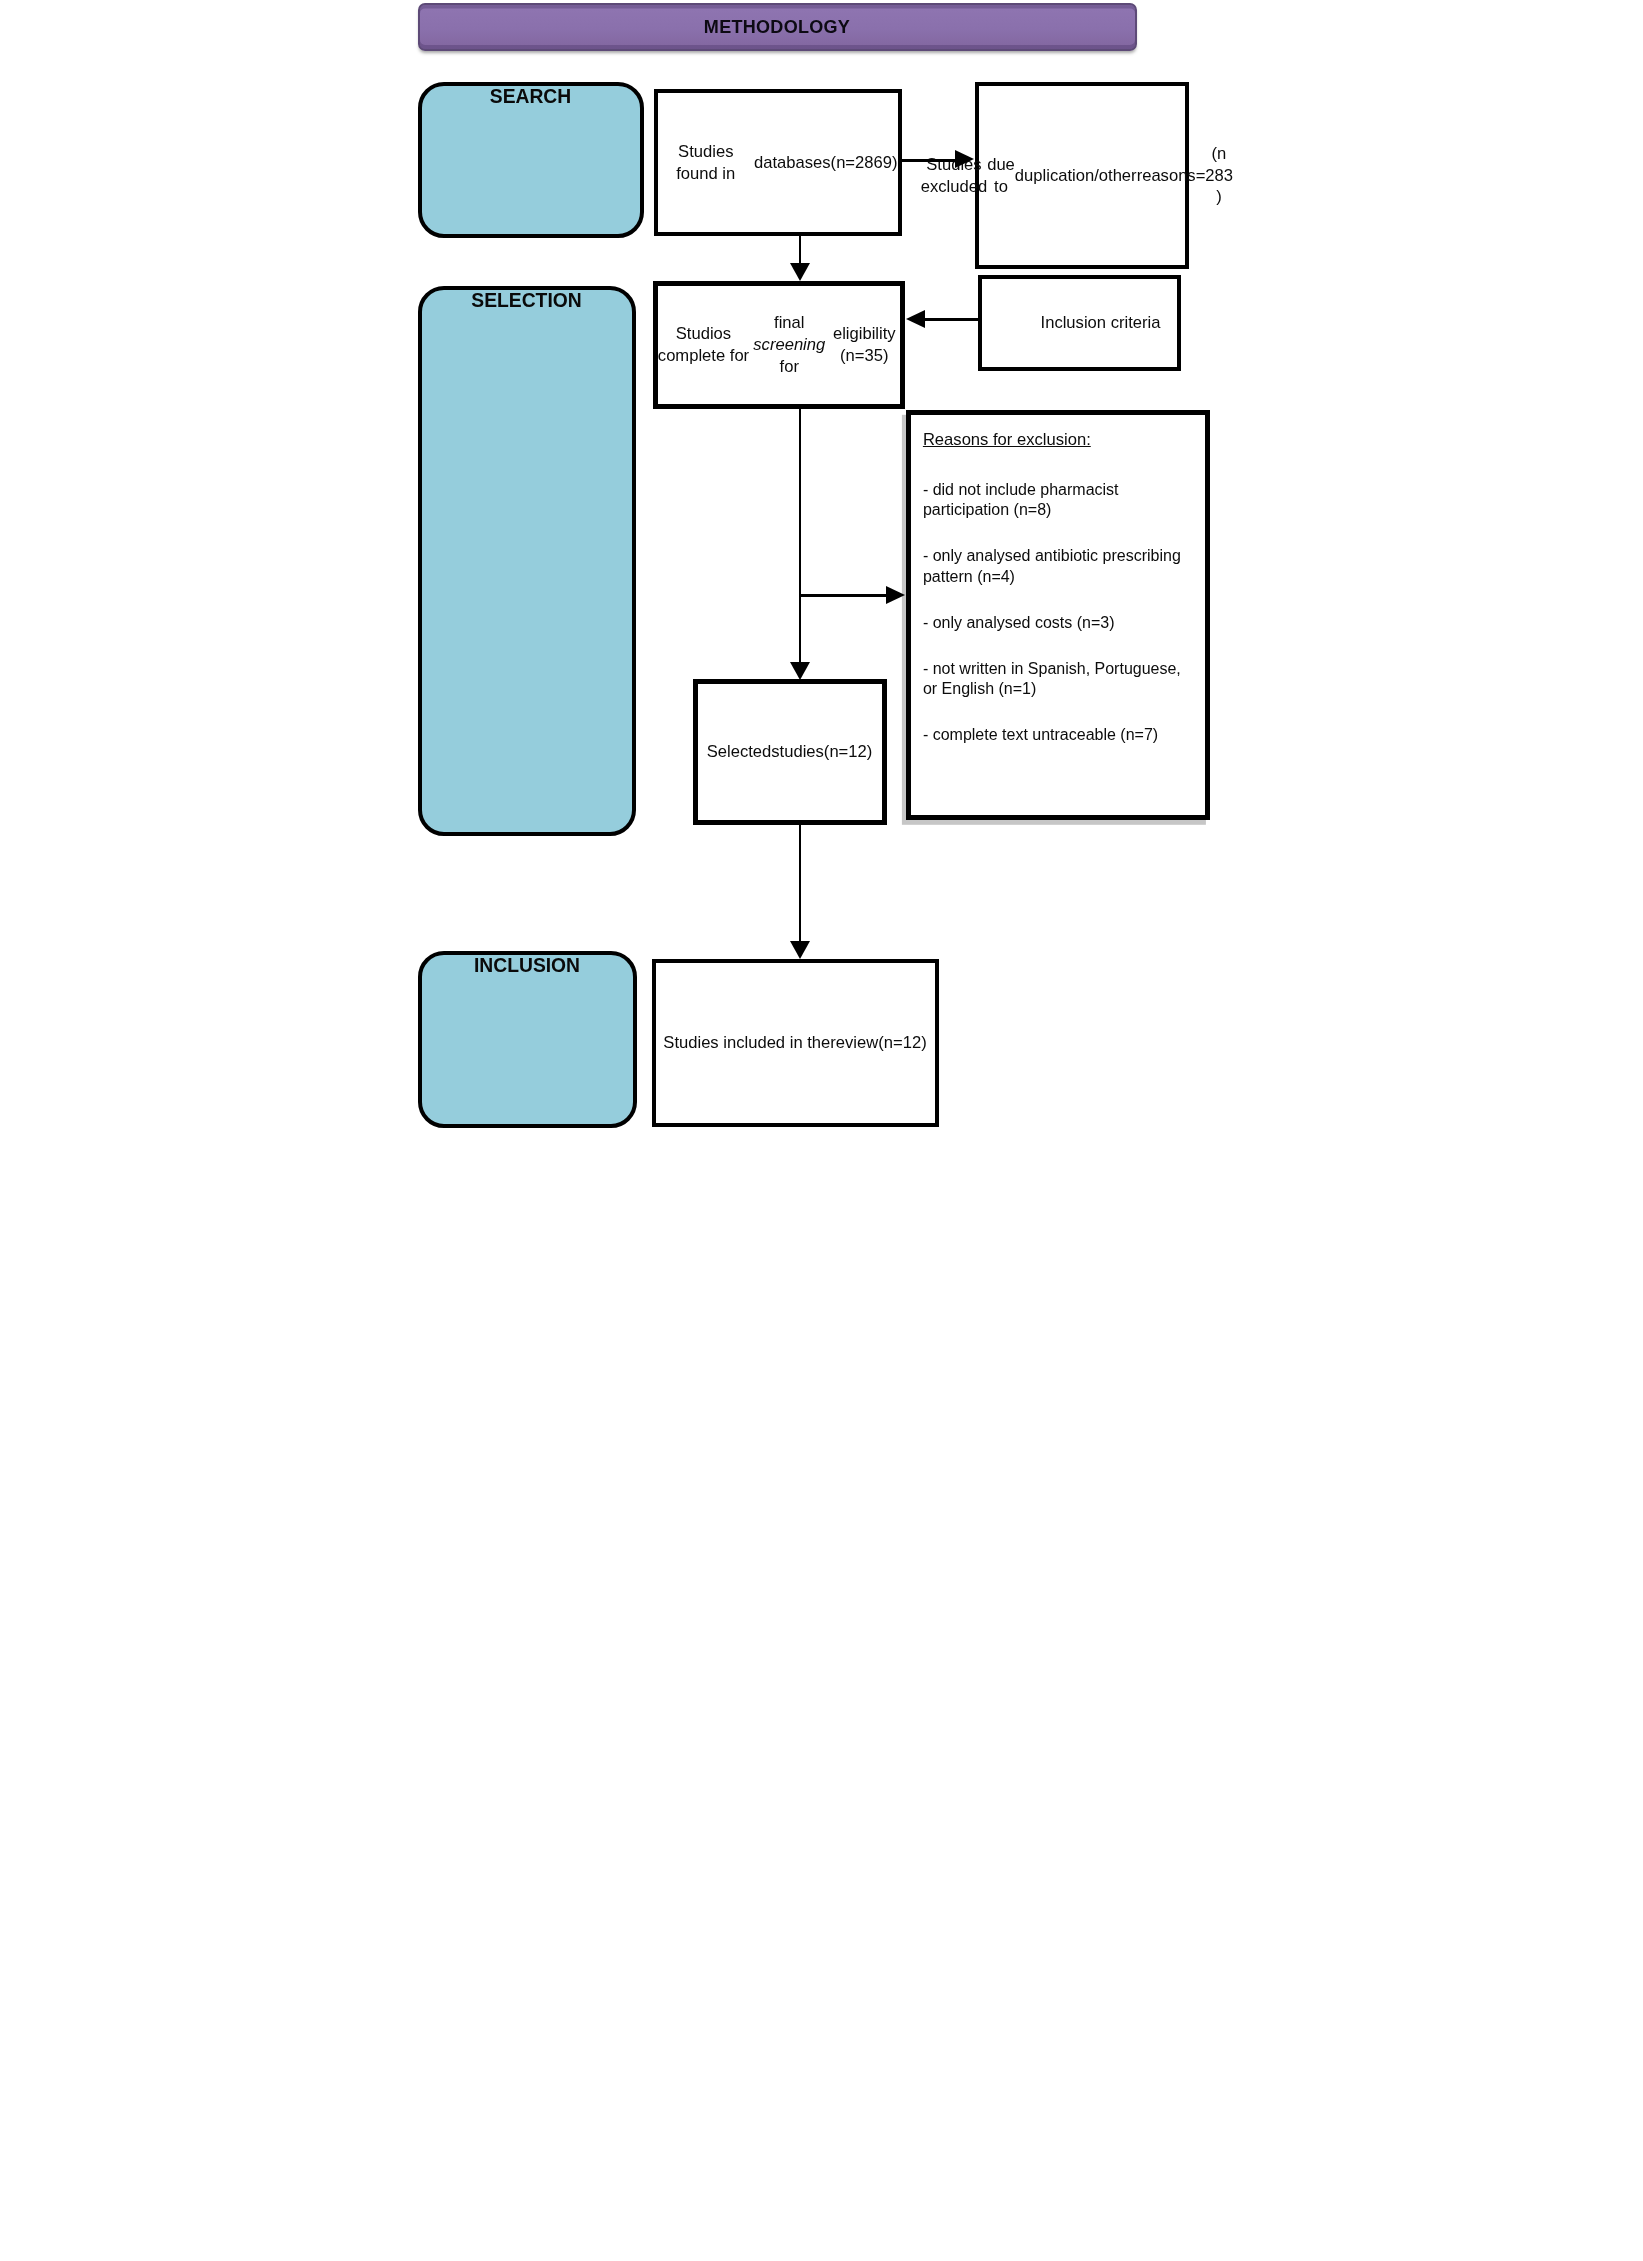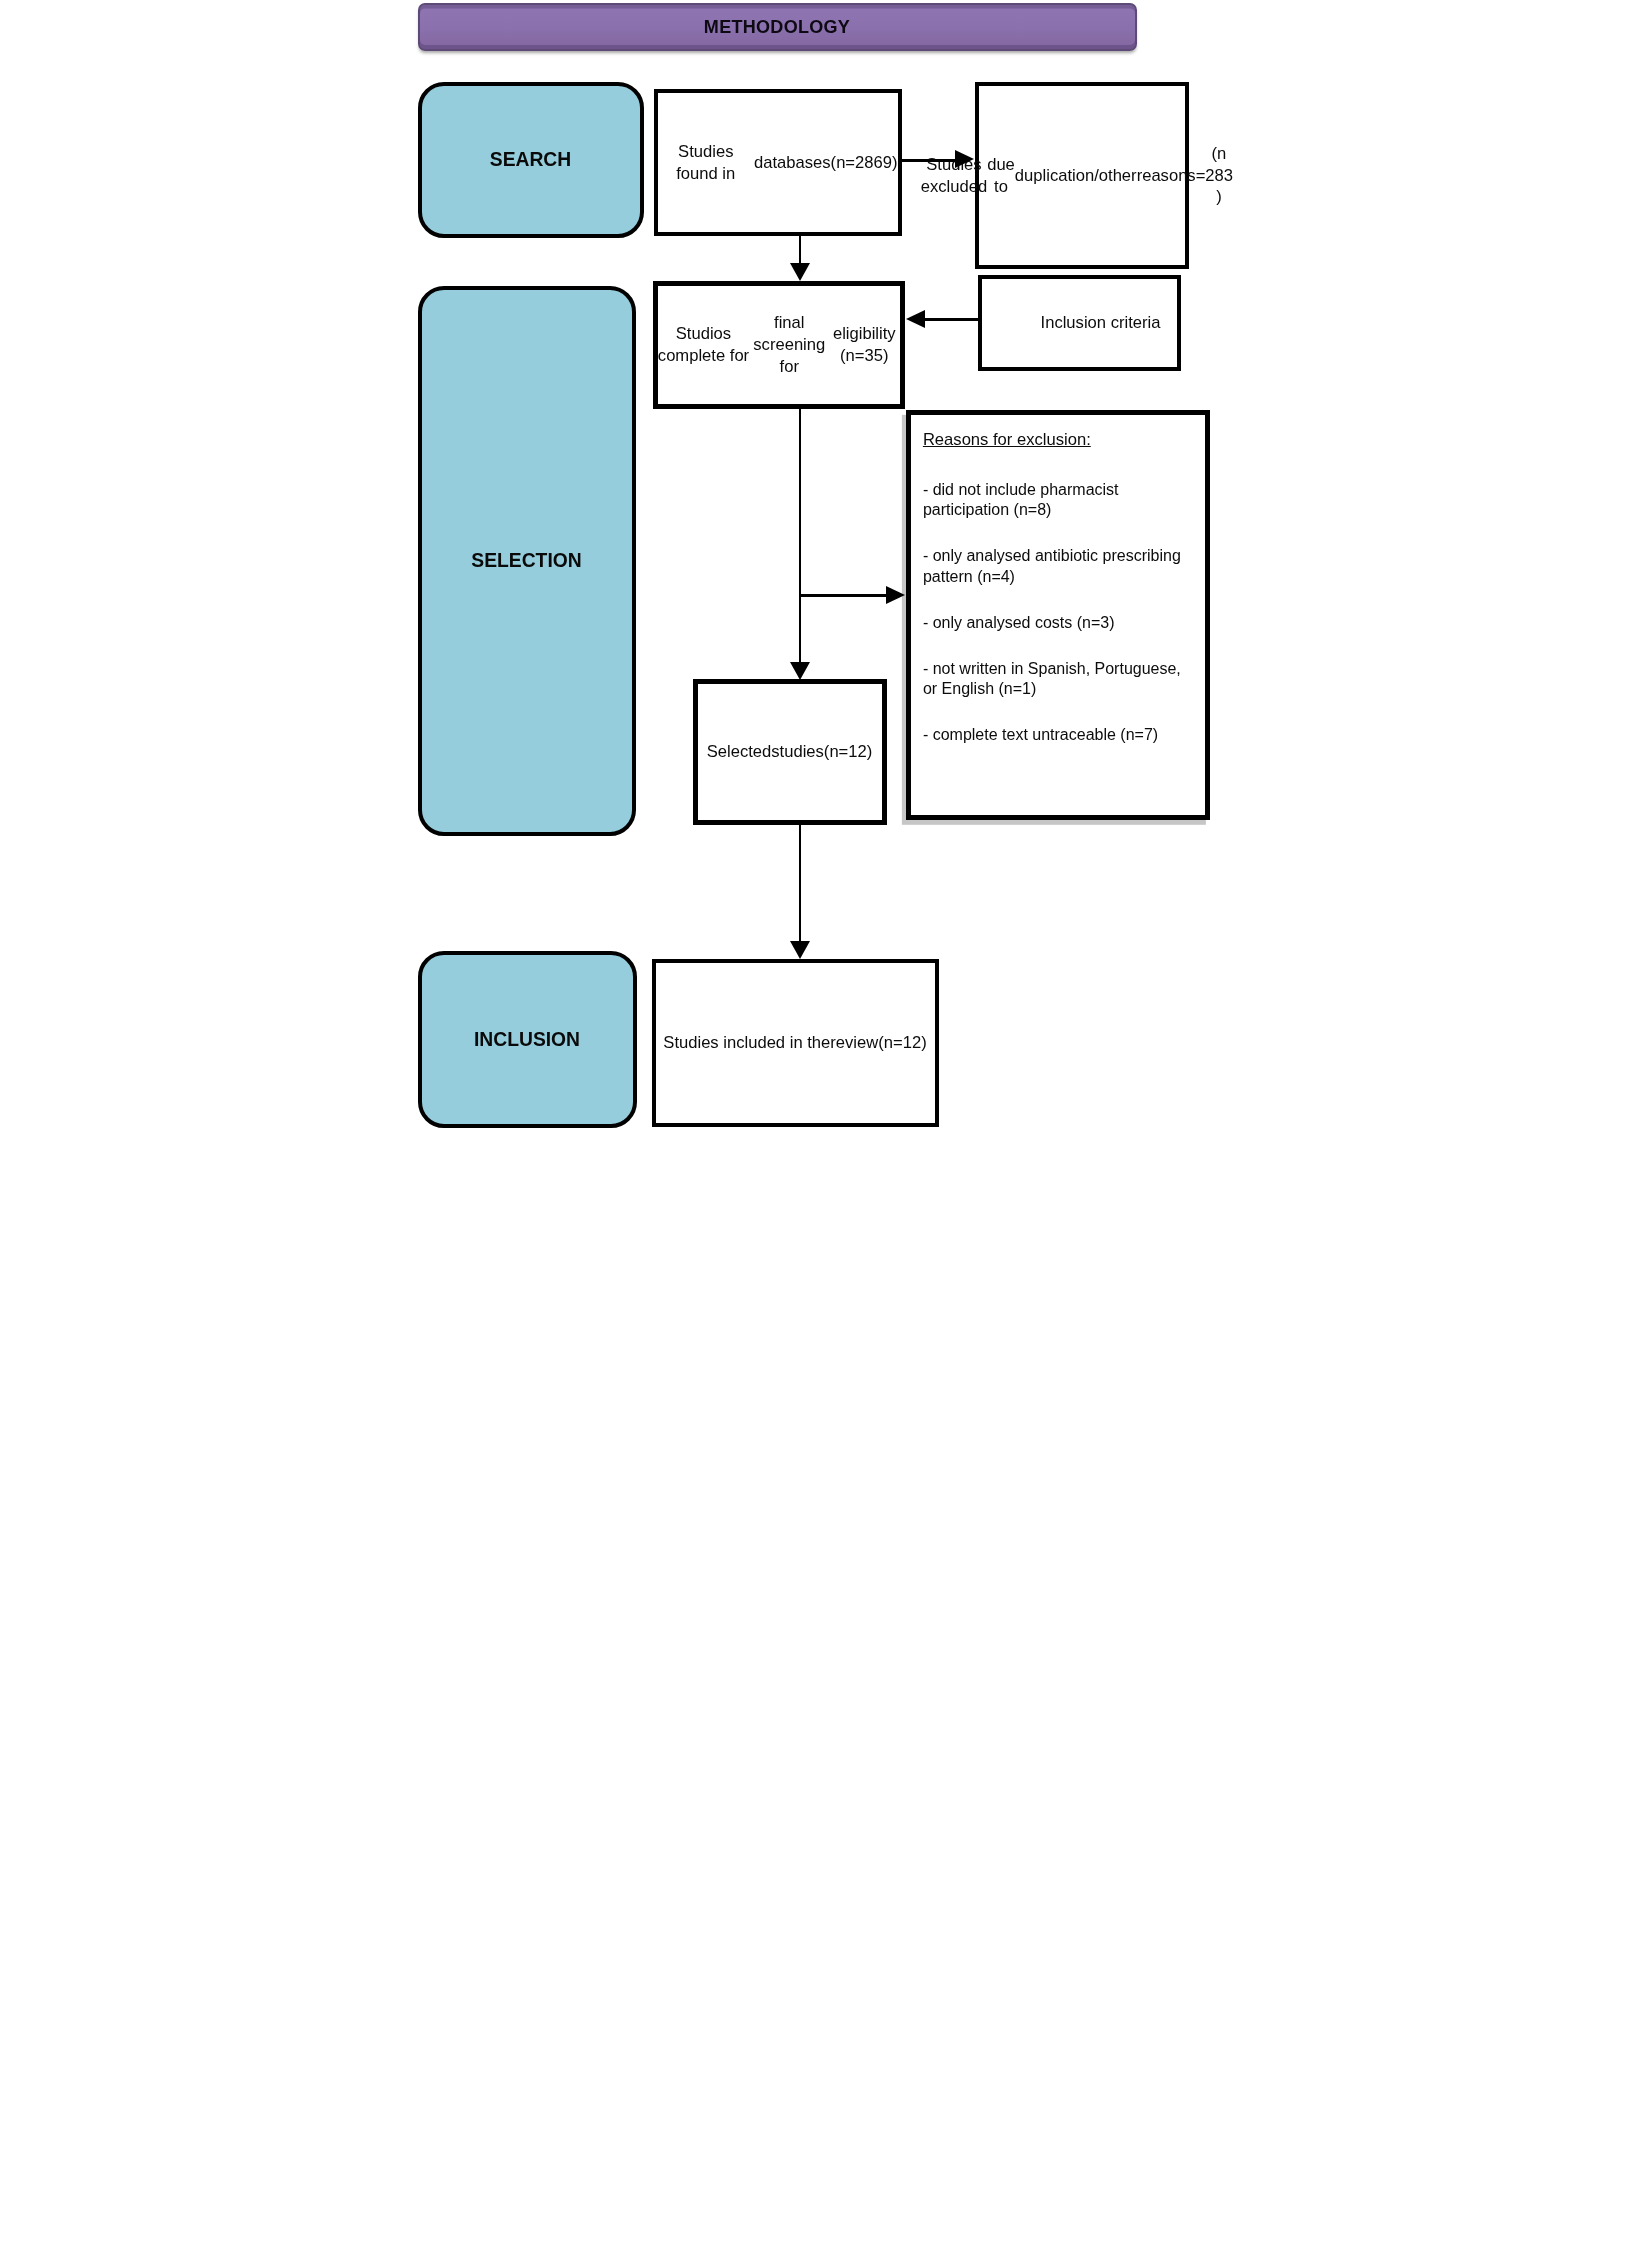--- a/index.html
+++ b/index.html
@@ -33,21 +33,21 @@
   .banner .title {
     font-size: 18px; font-weight: bold; letter-spacing: 0.3px; color: #0d0a13;
   }
 
   
   .stage {
     position: absolute;
     background: #95cddc;
     border: 4.8px solid #000;
     border-radius: 26px;
-    display: flex; align-items: center; justify-content: center;
+    display: flex; align-items: flex-start; justify-content: center;
   }
   .stage .stage-label { font-size: 19.3px; font-weight: bold; color: #0a0a0a; }
   .stage.search    { left: 7px; top: 82px; width: 226px; height: 156px; }
   .stage.selection { left: 7px; top: 286px; width: 218px; height: 550px; }
   .stage.inclusion { left: 7px; top: 951px; width: 219px; height: 177px; }
 
   
   .pbox {
     position: absolute;
     background: #ffffff;
@@ -74,21 +74,21 @@
     padding: 14px 12.4px 0 12.4px;
     font-size: 16px; line-height: 1.3;
   }
   .reasons .reasons-title {
     font-size: 16.6px;
     text-decoration: underline;
     margin-bottom: 29px;
   }
   .reasons .reason-item { margin-bottom: 25px; }
 
-  .italic { }
+  .italic { font-style: italic; }
 
   
   .line { position: absolute; background: #000; }
   .head { position: absolute; width: 0; height: 0; }
   .head.right { border-top: 9.7px solid transparent; border-bottom: 9.7px solid transparent; border-left: 19.3px solid #000; }
   .head.left  { border-top: 9.7px solid transparent; border-bottom: 9.7px solid transparent; border-right: 19.3px solid #000; }
   .head.down  { border-left: 10.3px solid transparent; border-right: 10.3px solid transparent; border-top: 18px solid #000; }
 </style>
 </head>
 <body>

